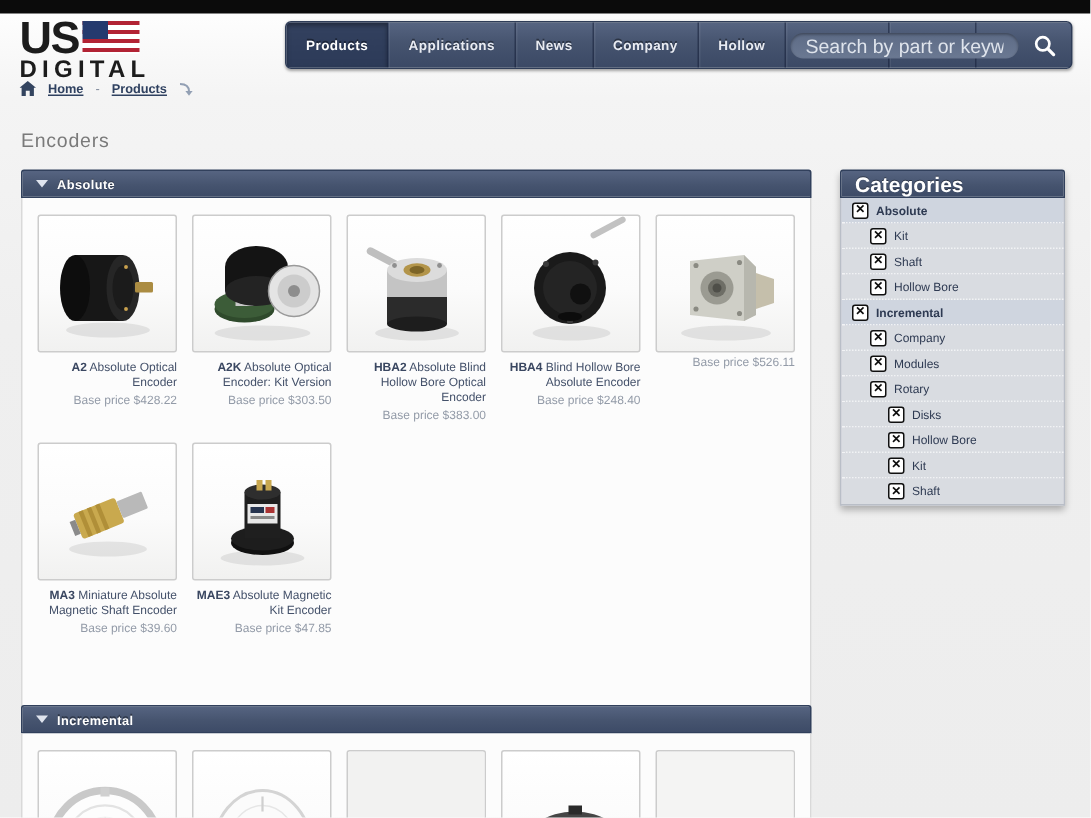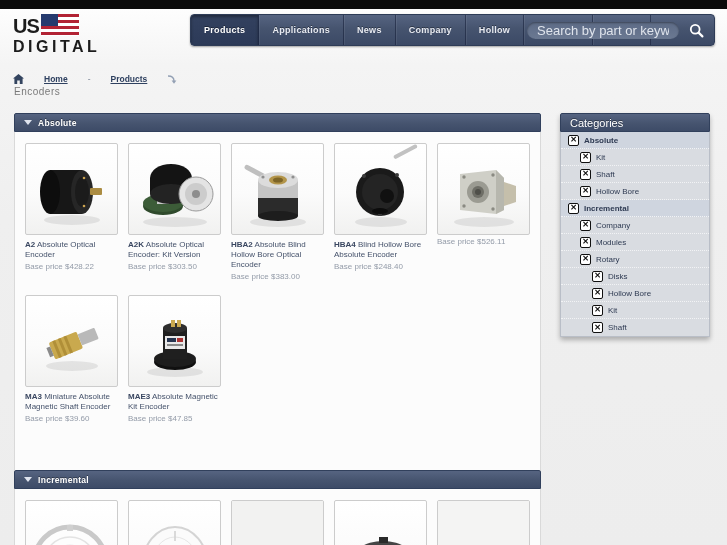--- a/index.html
+++ b/index.html
@@ -8,21 +8,21 @@
     font-family:"Liberation Sans", sans-serif;
     background:linear-gradient(180deg,#ffffff 0%,#f4f4f4 12%,#efefef 40%,#ededed 100%);
     position:relative;
   }
   
   .topbar { position:absolute; left:0; top:0; width:727px; height:9px; background:#0b0b0b; }
 
   
   .logo { position:absolute; left:13px; top:14px; width:120px; cursor:pointer; }
   .logo-row1 { display:flex; align-items:flex-start; }
-  .logo-us { font-size:20px; font-weight:bold; color:#1c1c1c; letter-spacing:-1px; line-height:24px;text-align:center; }
+  .logo-us { font-size:30px; font-weight:bold; color:#1c1c1c; letter-spacing:-1px; line-height:24px;text-align:center; }
   .flag { width:38px; height:22px; margin-left:2px; position:relative; background:repeating-linear-gradient(180deg,#b22334 0 3px,#ffffff 3px 6px); }
   .flag .canton { position:absolute; left:0; top:0; width:17px; height:12px; background:#253a6e; }
   .logo-row2 { font-size:16px; font-weight:bold; color:#1c1c1c; letter-spacing:3.5px; line-height:16px; margin-top:1px; }
 
   
   .nav {
     position:absolute; left:190px; top:14px; width:525px; height:32px;
     background:linear-gradient(180deg,#566481 0%,#46546f 45%,#3b4965 100%);
     border:1px solid #2e3c57; border-radius:4px;
     display:flex; align-items:stretch;
@@ -47,44 +47,44 @@
     width:152px; height:17px; border:none; outline:none;
     border-radius:9px; padding:0 10px;
     background:linear-gradient(180deg,#5d6b86 0%,#6b7992 100%);
     box-shadow:inset 0 1px 2px rgba(0,0,0,.35);
     color:#eef1f6; font-size:13px; font-family:"Liberation Sans",sans-serif;
   }
   .search-input::placeholder { color:#dfe4ec; }
   .search-btn { width:22px; height:22px; margin-left:6px; background:none; border:none; cursor:pointer; display:flex; align-items:center; justify-content:center; }
 
   
-  .breadcrumb { position:absolute; left:13px; top:54px; display:flex; align-items:center; gap:20px; font-size:8.5px;margin-top:20px; }
+  .breadcrumb { position:absolute; left:13px; top:54px; display:flex; align-items:center; gap:8px; font-size:8.5px; }
   .crumb-link { color:#2f4160; font-weight:bold; text-decoration:underline; cursor:pointer; }
   .crumb-sep { color:#7d8799; }
 
   
-  .page-title { position:absolute; left:14px; top:86px; font-size:10px; color:#7a7a7a; letter-spacing:.5px; }
+  .page-title { position:absolute; left:14px; top:86px; font-size:13px; color:#7a7a7a; letter-spacing:.5px; }
 
   
   .section { position:absolute; left:14px; width:527px; }
   .section.absolute-sec { top:113px; }
   .section.incremental-sec { top:470px; }
   .sec-header {
     height:19px; display:flex; align-items:center; gap:6px; padding:0 9px;
     background:linear-gradient(180deg,#566481 0%,#46546f 55%,#3d4b67 100%);
     border:1px solid #31405c; border-radius:2px 2px 0 0;
     cursor:pointer;
   }
   .sec-caret { width:0; height:0; border-left:4px solid transparent; border-right:4px solid transparent; border-top:5px solid #dfe4ee; }
   .sec-title { color:#ffffff; font-size:8.5px; font-weight:bold; letter-spacing:.3px; text-shadow:0 -1px 0 rgba(0,0,0,.4); }
   .sec-body {
     background:#fcfcfc; border:1px solid #d9d9d9; border-top:none;
     padding:11px 10px;
   }
-  .absolute-sec .sec-body { height:400px; }
+  .absolute-sec .sec-body { height:400px;text-align:right; }
   .incremental-sec .sec-body { height:120px; }
   .product-grid { display:grid; grid-template-columns:repeat(5,93px); column-gap:10px; row-gap:14px; }
 
   
   .product-card { width:93px; cursor:pointer; }
   .product-img {
     width:93px; height:92px; border:1px solid #cccccc; border-radius:2px;
     background:linear-gradient(180deg,#ffffff 0%,#fbfbfb 55%,#f1f1f0 100%);
     overflow:hidden;
   }
@@ -93,21 +93,21 @@
   .product-name b { color:#3a4761; }
   .product-price { margin-top:2px; font-size:8px; color:#939ba8; }
 
   
   .sidebar { position:absolute; left:560px; top:113px; width:150px; box-shadow:0 3px 5px rgba(0,0,0,.28); border-radius:2px; }
   .sidebar-header {
     height:19px; display:flex; align-items:center; padding:0 9px;
     background:linear-gradient(180deg,#566481 0%,#46546f 55%,#3d4b67 100%);
     border:1px solid #31405c; border-radius:2px 2px 0 0;
   }
-  .sidebar-title { color:#fff; font-size:11px; font-weight:normal; text-shadow:0 -1px 0 rgba(0,0,0,.4); }
+  .sidebar-title { color:#fff; font-size:14px; font-weight:bold; text-shadow:0 -1px 0 rgba(0,0,0,.4); }
   .sidebar-list { border:1px solid #b9bec7; border-top:none; background:#dadde2; }
   .cat-row {
     height:17px; display:flex; align-items:center; gap:5px;
     border-bottom:1px dotted #f2f3f5; cursor:pointer;
     font-size:8px; color:#2e3a52; background:#d9dce1;
   }
   .cat-row:last-child { border-bottom:none; }
   .cat-row.lv0 { padding-left:7px; font-weight:bold; background:#cfd5df; }
   .cat-row.lv1 { padding-left:19px; }
   .cat-row.lv2 { padding-left:31px; }

